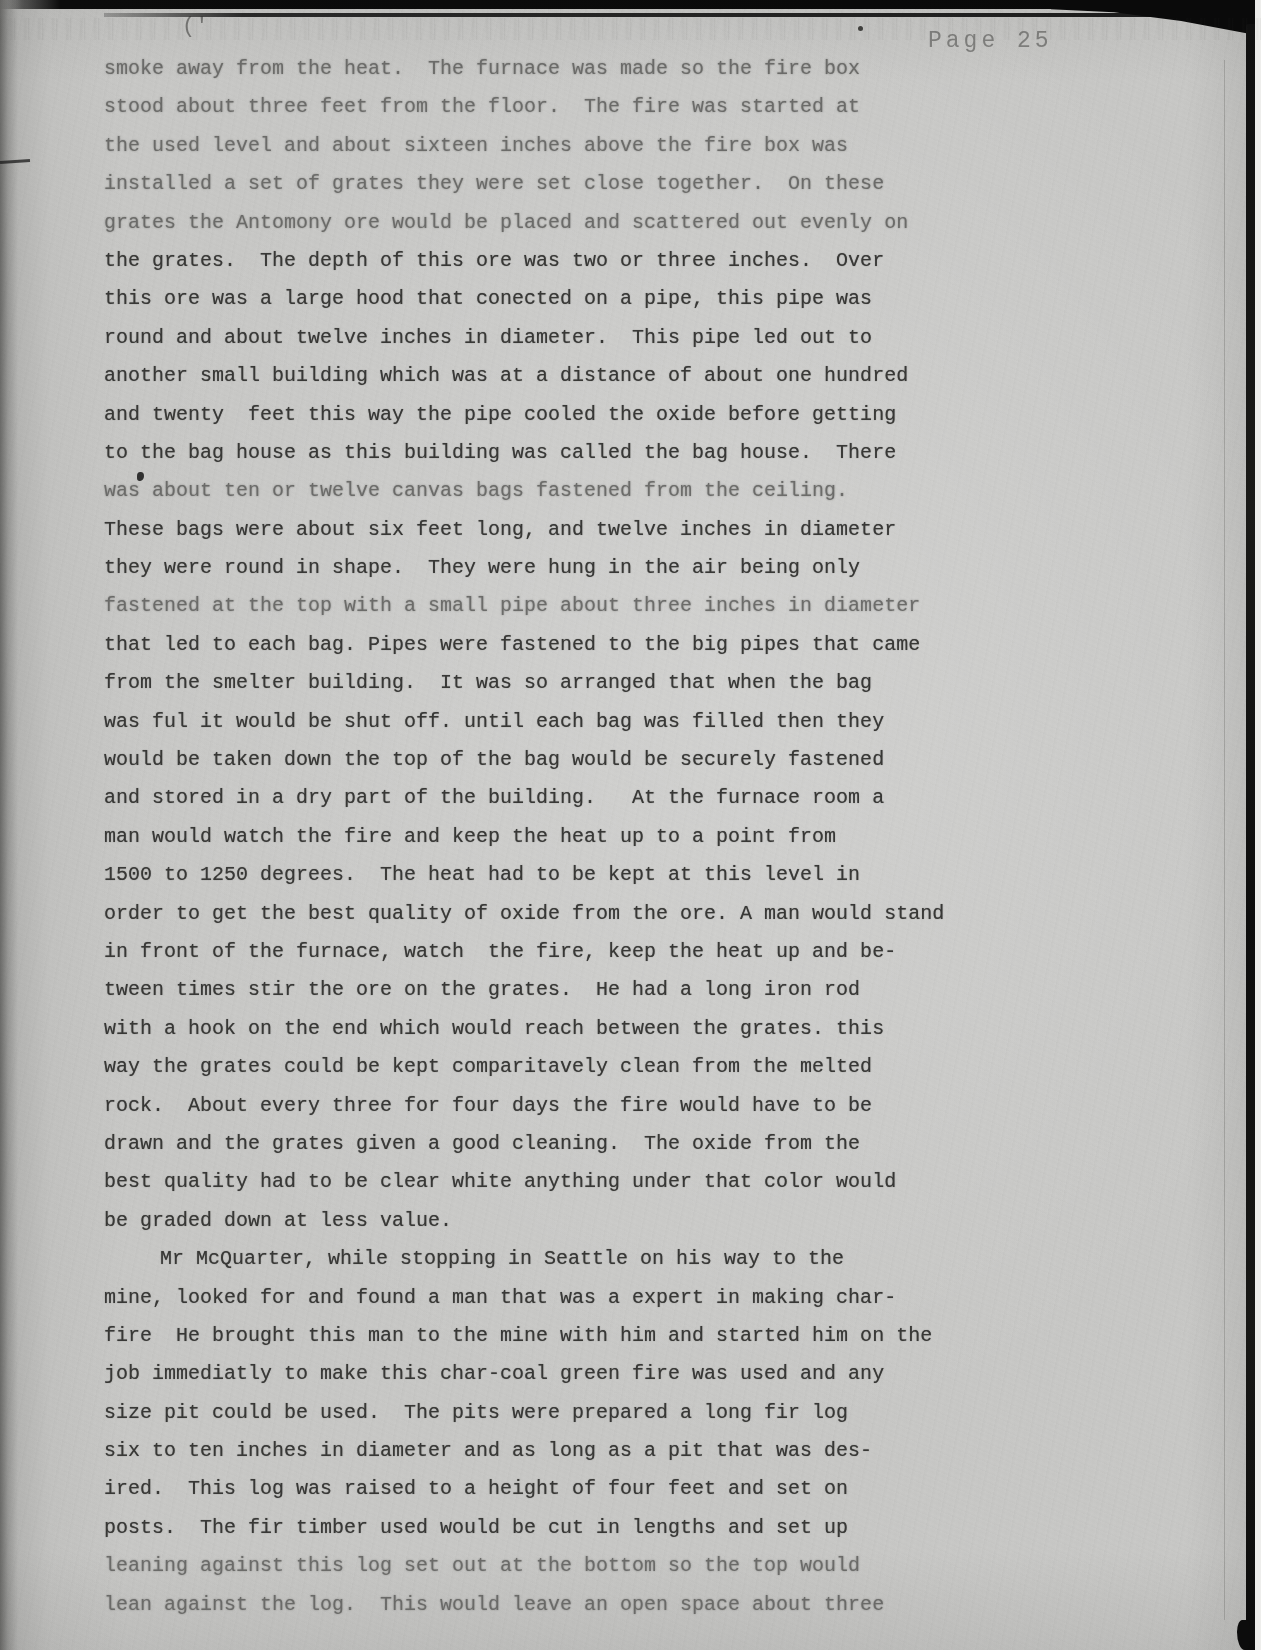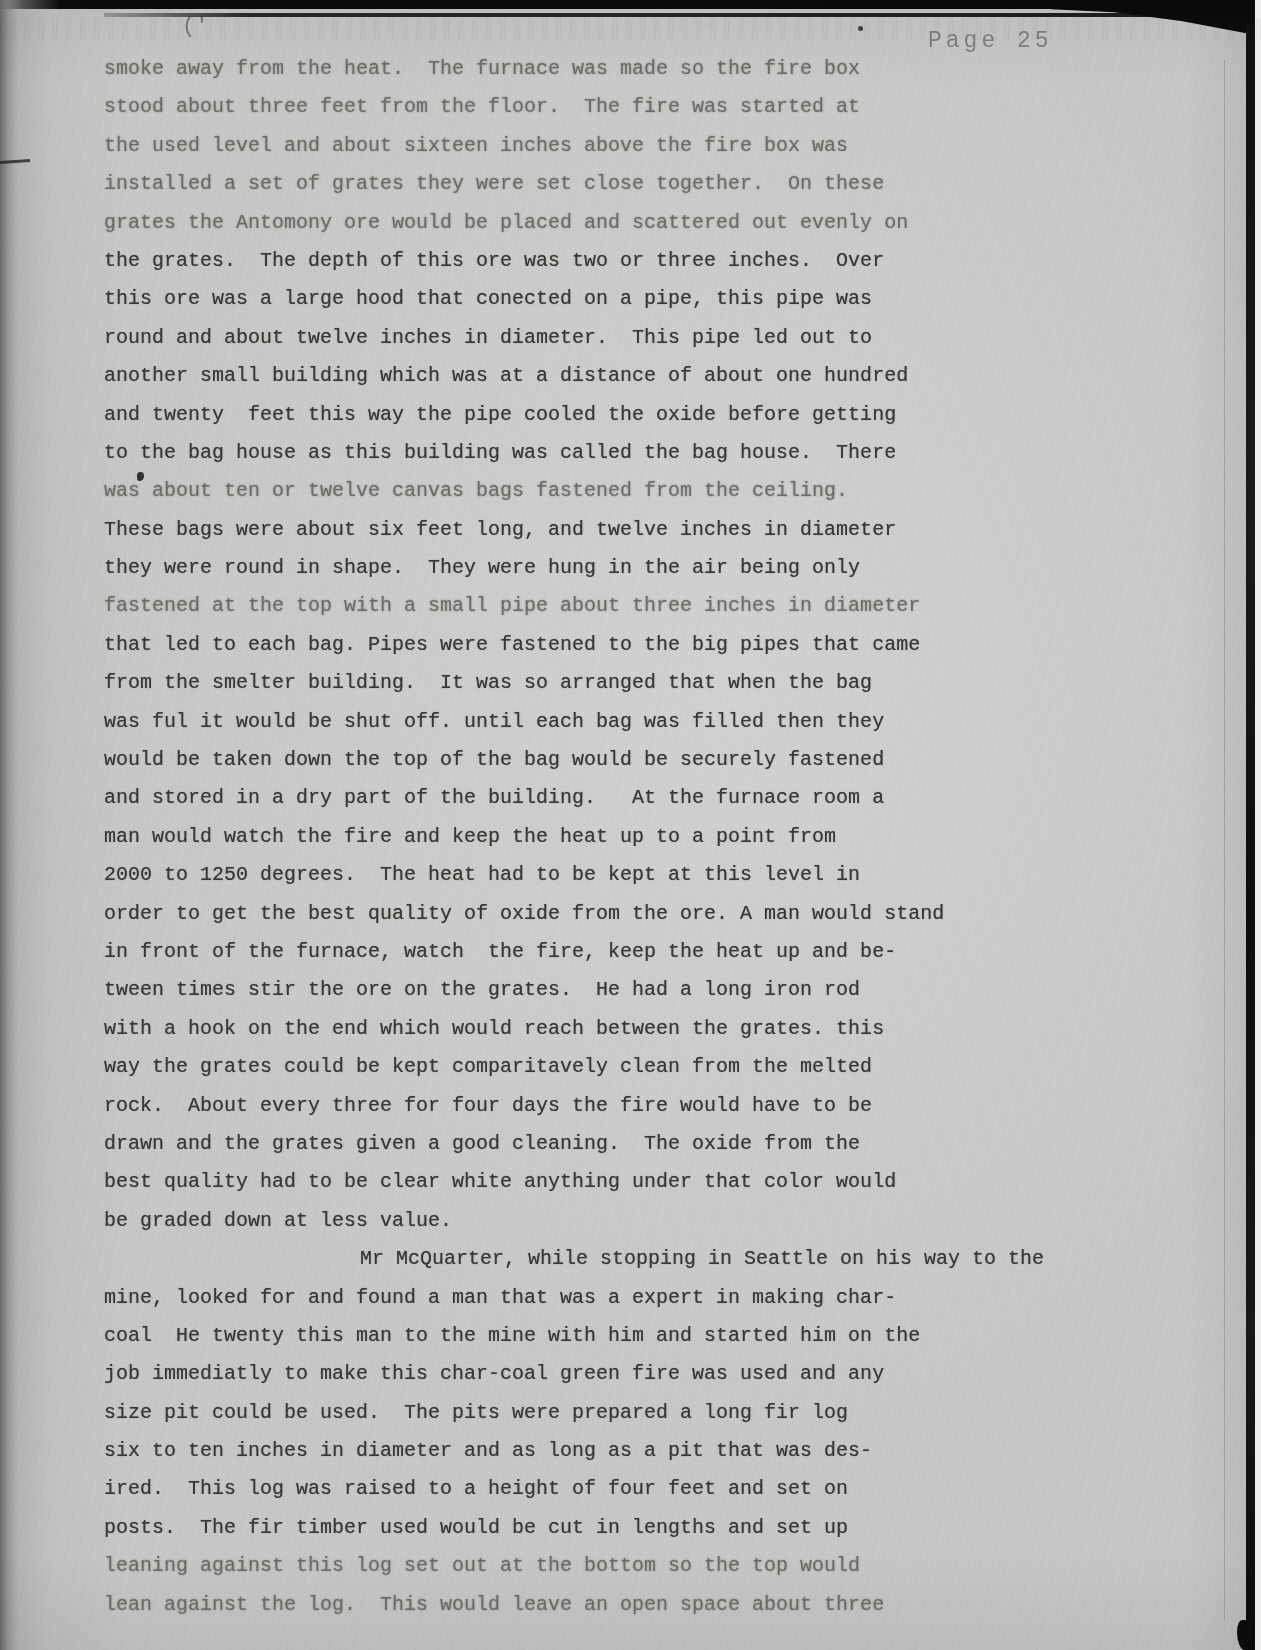--- a/index.html
+++ b/index.html
@@ -134,21 +134,20 @@
     font-size: 20px;
     line-height: 38.4px;
     height: 38.4px;
     white-space: pre;
     color: #383836;
     text-shadow: 0 0 1px rgba(56,56,54,0.65);
     filter: blur(0.25px);
   }
   .text-line.indent {
     padding-left: 56px;
-    text-align: center;
   }
   .text-line.faded {
     color: #5f5f5d;
     text-shadow: 0 0 2px rgba(95,95,93,0.7);
     opacity: 0.88;
     filter: blur(0.45px);
   }
 </style>
 </head>
 <body>
@@ -186,33 +185,33 @@
       <div class="text-line faded">was about ten or twelve canvas bags fastened from the ceiling.</div>
       <div class="text-line">These bags were about six feet long, and twelve inches in diameter</div>
       <div class="text-line">they were round in shape.  They were hung in the air being only</div>
       <div class="text-line faded">fastened at the top with a small pipe about three inches in diameter</div>
       <div class="text-line">that led to each bag. Pipes were fastened to the big pipes that came</div>
       <div class="text-line">from the smelter building.  It was so arranged that when the bag</div>
       <div class="text-line">was ful it would be shut off. until each bag was filled then they</div>
       <div class="text-line">would be taken down the top of the bag would be securely fastened</div>
       <div class="text-line">and stored in a dry part of the building.   At the furnace room a</div>
       <div class="text-line">man would watch the fire and keep the heat up to a point from</div>
-      <div class="text-line">2000 to 1250 degrees.  The heat had to be kept at this level in</div>
+      <div class="text-line">1500 to 1250 degrees.  The heat had to be kept at this level in</div>
       <div class="text-line">order to get the best quality of oxide from the ore. A man would stand</div>
       <div class="text-line">in front of the furnace, watch  the fire, keep the heat up and be-</div>
       <div class="text-line">tween times stir the ore on the grates.  He had a long iron rod</div>
       <div class="text-line">with a hook on the end which would reach between the grates. this</div>
       <div class="text-line">way the grates could be kept comparitavely clean from the melted</div>
       <div class="text-line">rock.  About every three for four days the fire would have to be</div>
       <div class="text-line">drawn and the grates given a good cleaning.  The oxide from the</div>
       <div class="text-line">best quality had to be clear white anything under that color would</div>
       <div class="text-line">be graded down at less value.</div>
       <div class="text-line indent">Mr McQuarter, while stopping in Seattle on his way to the</div>
       <div class="text-line">mine, looked for and found a man that was a expert in making char-</div>
-      <div class="text-line">coal  He twenty this man to the mine with him and started him on the</div>
+      <div class="text-line">fire  He brought this man to the mine with him and started him on the</div>
       <div class="text-line">job immediatly to make this char-coal green fire was used and any</div>
       <div class="text-line">size pit could be used.  The pits were prepared a long fir log</div>
       <div class="text-line">six to ten inches in diameter and as long as a pit that was des-</div>
       <div class="text-line">ired.  This log was raised to a height of four feet and set on</div>
       <div class="text-line">posts.  The fir timber used would be cut in lengths and set up</div>
       <div class="text-line faded">leaning against this log set out at the bottom so the top would</div>
       <div class="text-line faded">lean against the log.  This would leave an open space about three</div>
     </div>
 
 </div>

